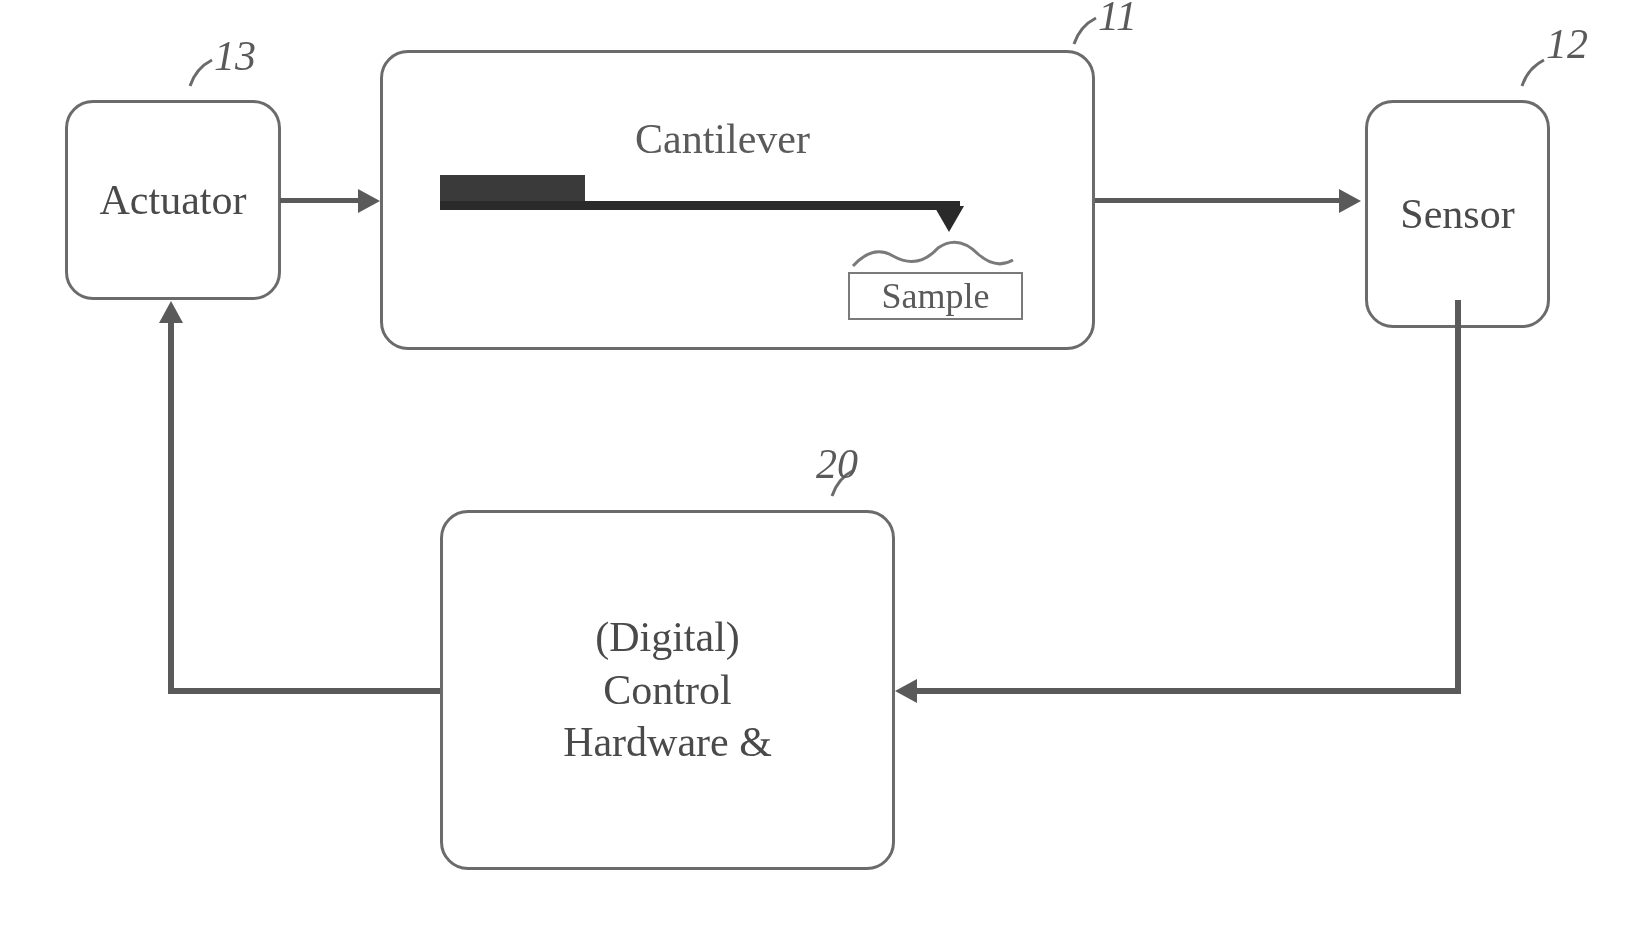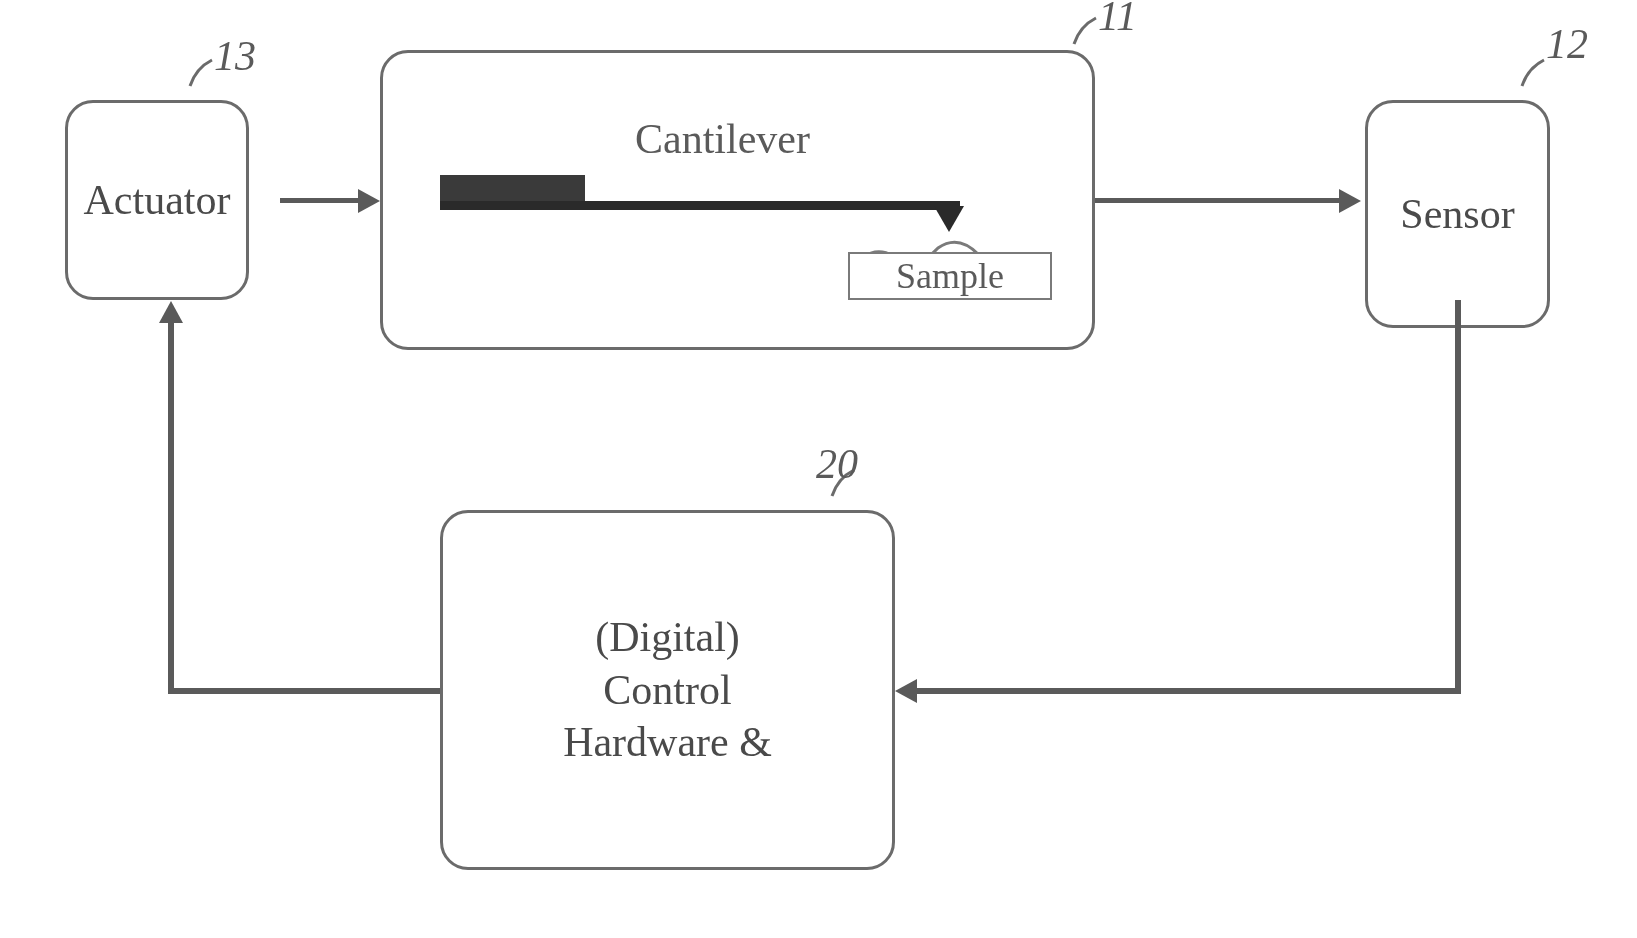--- a/index.html
+++ b/index.html
@@ -82,21 +82,21 @@
     .sample-surface {
       position: absolute;
     }
     .inner-text {
       padding: 10px;
     }
   </style>
 </head>
 <body>
 
-<div class="box" style="left:65px; top:100px; width:184px; height:200px;">
+<div class="box" style="left:65px; top:100px; width:216px; height:200px;">
   <span class="inner-text">Actuator</span>
 </div>
 <svg class="label-tick" style="left:188px; top:56px;" viewBox="0 0 26 32">
   <path d="M2 30 Q 8 12 24 4" stroke="#6b6b6b" stroke-width="3" fill="none"></path>
 </svg>
 <div class="label-num" style="left:214px; top:32px;">13</div>
 
 <div class="box" style="left:380px; top:50px; width:715px; height:300px;"></div>
 <svg class="label-tick" style="left:1072px; top:14px;" viewBox="0 0 26 32">
   <path d="M2 30 Q 8 12 24 4" stroke="#6b6b6b" stroke-width="3" fill="none"></path>
@@ -106,21 +106,21 @@
 <div class="cantilever-label" style="left:635px; top:115px;">Cantilever</div>
 
 <div class="cantilever-base" style="left:440px; top:175px; width:145px; height:32px;"></div>
 <div class="cantilever-arm" style="left:440px; top:201px; width:520px; height:9px;"></div>
 <div class="cantilever-tip" style="left:934px; top:206px;"></div>
 
 <svg class="sample-surface" style="left:848px; top:238px; width:170px; height:34px;" viewBox="0 0 170 34">
   <path d="M5 28 Q 25 6 45 18 Q 70 32 90 10 Q 110 -4 130 16 Q 148 32 165 22" stroke="#7a7a7a" stroke-width="3" fill="none"></path>
 </svg>
 
-<div class="sample-box" style="left:848px; top:252px; width:204px; height:48px;">
+<div class="sample-box" style="left:848px; top:272px; width:175px; height:48px;">
   <span>Sample</span>
 </div>
 
 <div class="box" style="left:1365px; top:100px; width:185px; height:228px;">
   <span class="inner-text">Sensor</span>
 </div>
 <svg class="label-tick" style="left:1520px; top:56px;" viewBox="0 0 26 32">
   <path d="M2 30 Q 8 12 24 4" stroke="#6b6b6b" stroke-width="3" fill="none"></path>
 </svg>
 <div class="label-num" style="left:1546px; top:20px;">12</div>

